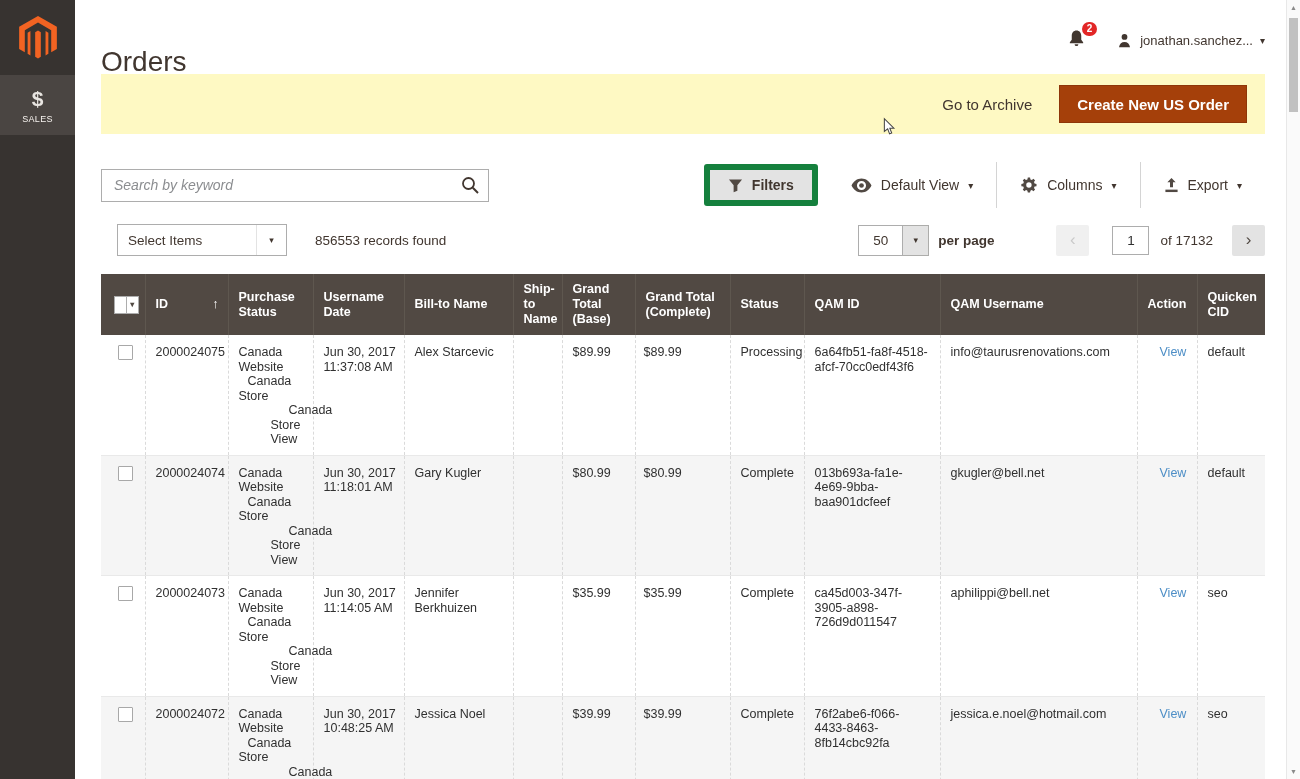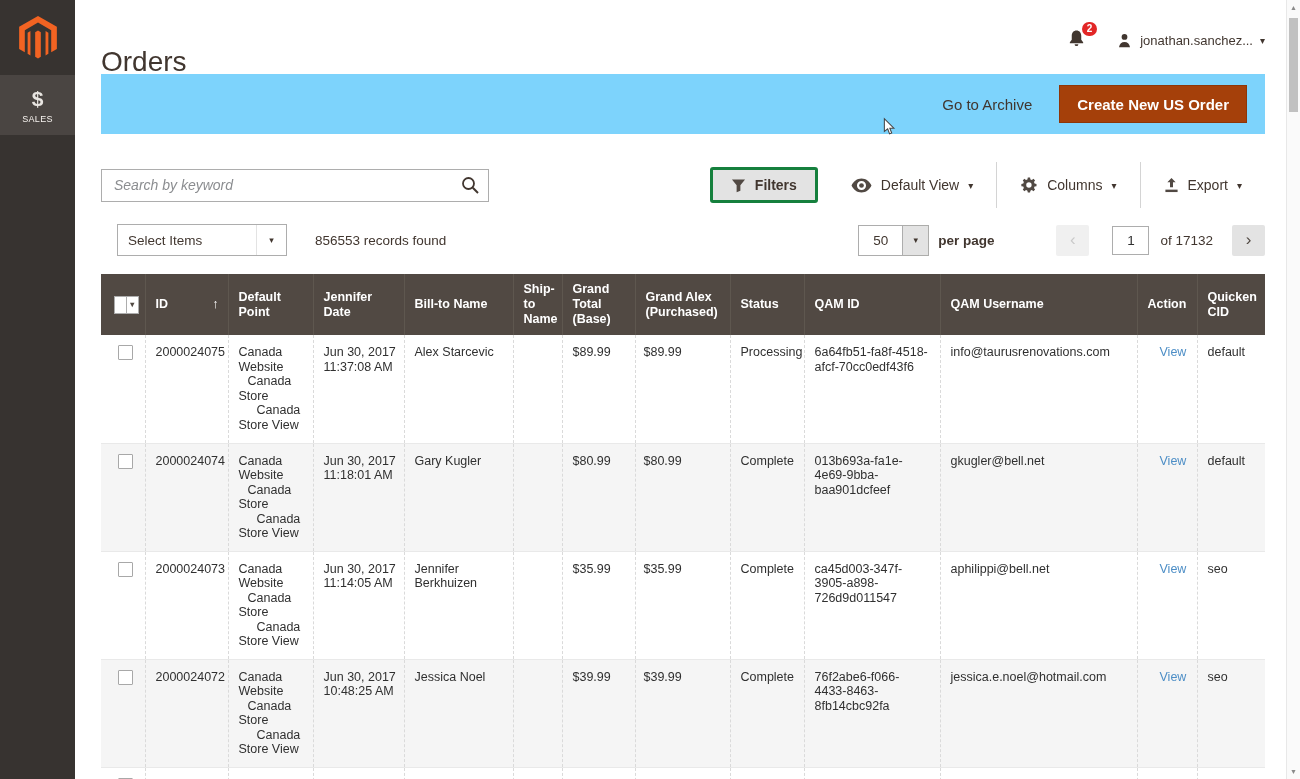--- a/index.html
+++ b/index.html
@@ -21,34 +21,34 @@
 
   .page-header { display:flex; justify-content:space-between; align-items:center; margin-top:18px; height:44px; }
   .page-title { font-size:28px; font-weight:400; color:#41362f;margin-top:44px; }
   .header-right { display:flex; align-items:center; gap:30px; }
   .notif { position:relative; cursor:pointer; }
   .badge { position:absolute; top:-7px; right:-11px; background:#e22626; color:#fff; font-size:10px; font-weight:bold; border-radius:9px; padding:2px 5px; line-height:10px; }
   .user-menu { display:flex; align-items:center; gap:7px; cursor:pointer; font-size:13px; color:#41362f; }
   .caret { font-size:10px; color:#41362f; }
 
   
-  .action-bar { margin-top:12px; height:60px; background:#7dd3fc; display:flex; align-items:center; justify-content:flex-end; gap:12px; padding-right:18px; }
+  .action-bar { margin-top:12px; height:60px; background:#fef9c3; display:flex; align-items:center; justify-content:flex-end; gap:12px; padding-right:18px; }
   .archive-link { font-size:15px; color:#41362f; margin-right:15px; cursor:pointer; text-decoration:none; }
   .btn { height:38px; padding:8px 17px; font-size:15px; font-weight:bold; color:#fff; border:1px solid transparent; cursor:pointer; font-family:"Liberation Sans",sans-serif; }
   .btn-us { background:#a5400a; border-color:#8e3608; }
   .btn-canada { background:#eb5202; border-color:#dd4f01; }
 
   
   .toolbar-row { margin-top:28px; display:flex; justify-content:space-between; align-items:center; }
   .search-box { position:relative; width:388px; }
   .search-box input { width:100%; height:33px; border:1px solid #adadad; padding:0 36px 0 12px; font-size:14px; font-family:"Liberation Sans",sans-serif; color:#303030; }
   .search-box input::placeholder { font-style:italic; color:#8b8d90; }
   .search-icon-btn { position:absolute; right:9px; top:6px; cursor:pointer; background:none; border:none; }
   .toolbar-controls { display:flex; align-items:center; height:46px; }
-  .filters-btn { display:flex; align-items:center; gap:9px; background:#e3e3e3; border:3px solid #15803d; border-radius:3px; padding:7px 18px; font-size:14px; font-weight:bold; color:#41362f; cursor:pointer; font-family:"Liberation Sans",sans-serif; }
+  .filters-btn { display:flex; align-items:center; gap:9px; background:#e3e3e3; border:6px solid #15803d; border-radius:3px; padding:7px 18px; font-size:14px; font-weight:bold; color:#41362f; cursor:pointer; font-family:"Liberation Sans",sans-serif; }
   .control { display:flex; align-items:center; gap:9px; padding:0 23px; font-size:14px; color:#41362f; cursor:pointer; }
   .control:first-of-type { margin-left:10px; }
   .tdivider { width:1px; height:46px; background:#d4d4d4; }
 
   
   .listing-row { margin-top:16px; display:flex; justify-content:space-between; align-items:center;padding-left:16px; }
   .left-group { display:flex; align-items:center; }
   .select-items { width:170px; height:32px; border:1px solid #adadad; background:#fff; display:flex; align-items:center; font-size:13.5px; cursor:pointer; }
   .si-label { flex:1; padding-left:10px; }
   .si-caret { width:30px; height:100%; display:flex; align-items:center; justify-content:center; font-size:9px; border-left:1px solid #e3e3e3; }
@@ -74,21 +74,21 @@
   .grid tbody tr.striped { background:#f5f5f5; }
   .grid tbody tr + tr td { border-top:1px solid #e9e9e9; }
   .sort { float:right; margin-right:3px; font-weight:normal; }
   .select-all { display:flex; align-items:center; margin-left:3px; cursor:pointer; }
   .sa-box { width:18px; height:18px; background:#fff; border:1px solid #adadad; display:inline-block; }
   .sa-caret { width:16px; height:18px; background:#fff; border:1px solid #adadad; border-left:none; display:flex; align-items:center; justify-content:center; font-size:8px; color:#514943; }
   .cell-select { padding-left:17px !important; }
   .checkbox { width:15px; height:15px; border:1px solid #a8a8a8; background:#fff; display:inline-block; border-radius:1px; cursor:pointer; }
   .pp { text-indent:0; }
   .pp-1 { text-indent:9px; }
-  .pp-2 { text-indent:18px; }
+  .pp-2 { text-indent:18px;margin-left:32px; }
   .cell-id span, .dateline { white-space:nowrap; }
   .cell-purchase-date { padding-right:4px !important; }
   .money-base { text-align:right; padding-right:28px !important; }
   .money-purch { padding-left:8px !important; }
   .cell-qam-id, .cell-qam-username { word-break:break-word; }
   .cell-action { padding-left:22px !important; }
   .view-link { color:#4d8ec6; text-decoration:none; cursor:pointer; }
 
   
   .scrollbar { position:absolute; right:0; top:0; width:14px; height:100%; background:#fafafa; border-left:1px solid #e8e8e8; z-index:6; }
@@ -233,26 +233,26 @@
         </colgroup>
         <thead>
           <tr>
             <th>
               <div class="select-all">
                 <span class="sa-box"></span>
                 <span class="sa-caret">▾</span>
               </div>
             </th>
             <th><span class="sort">↑</span><span>ID</span></th>
-            <th><span>Default Point</span></th>
-            <th><span>Jennifer Date</span></th>
+            <th><span>Purchase Status</span></th>
+            <th><span>Username Date</span></th>
             <th><span>Bill-to Name</span></th>
             <th><span>Ship-to Name</span></th>
             <th><span>Grand Total (Base)</span></th>
-            <th><span>Grand Alex (Purchased)</span></th>
+            <th><span>Grand Total (Complete)</span></th>
             <th><span>Status</span></th>
             <th><span>QAM ID</span></th>
             <th><span>QAM Username</span></th>
             <th><span>Action</span></th>
             <th><span>Quicken CID</span></th>
           </tr>
         </thead>
         <tbody>
           <tr>
             <td class="cell-select"><span class="checkbox"></span></td>

